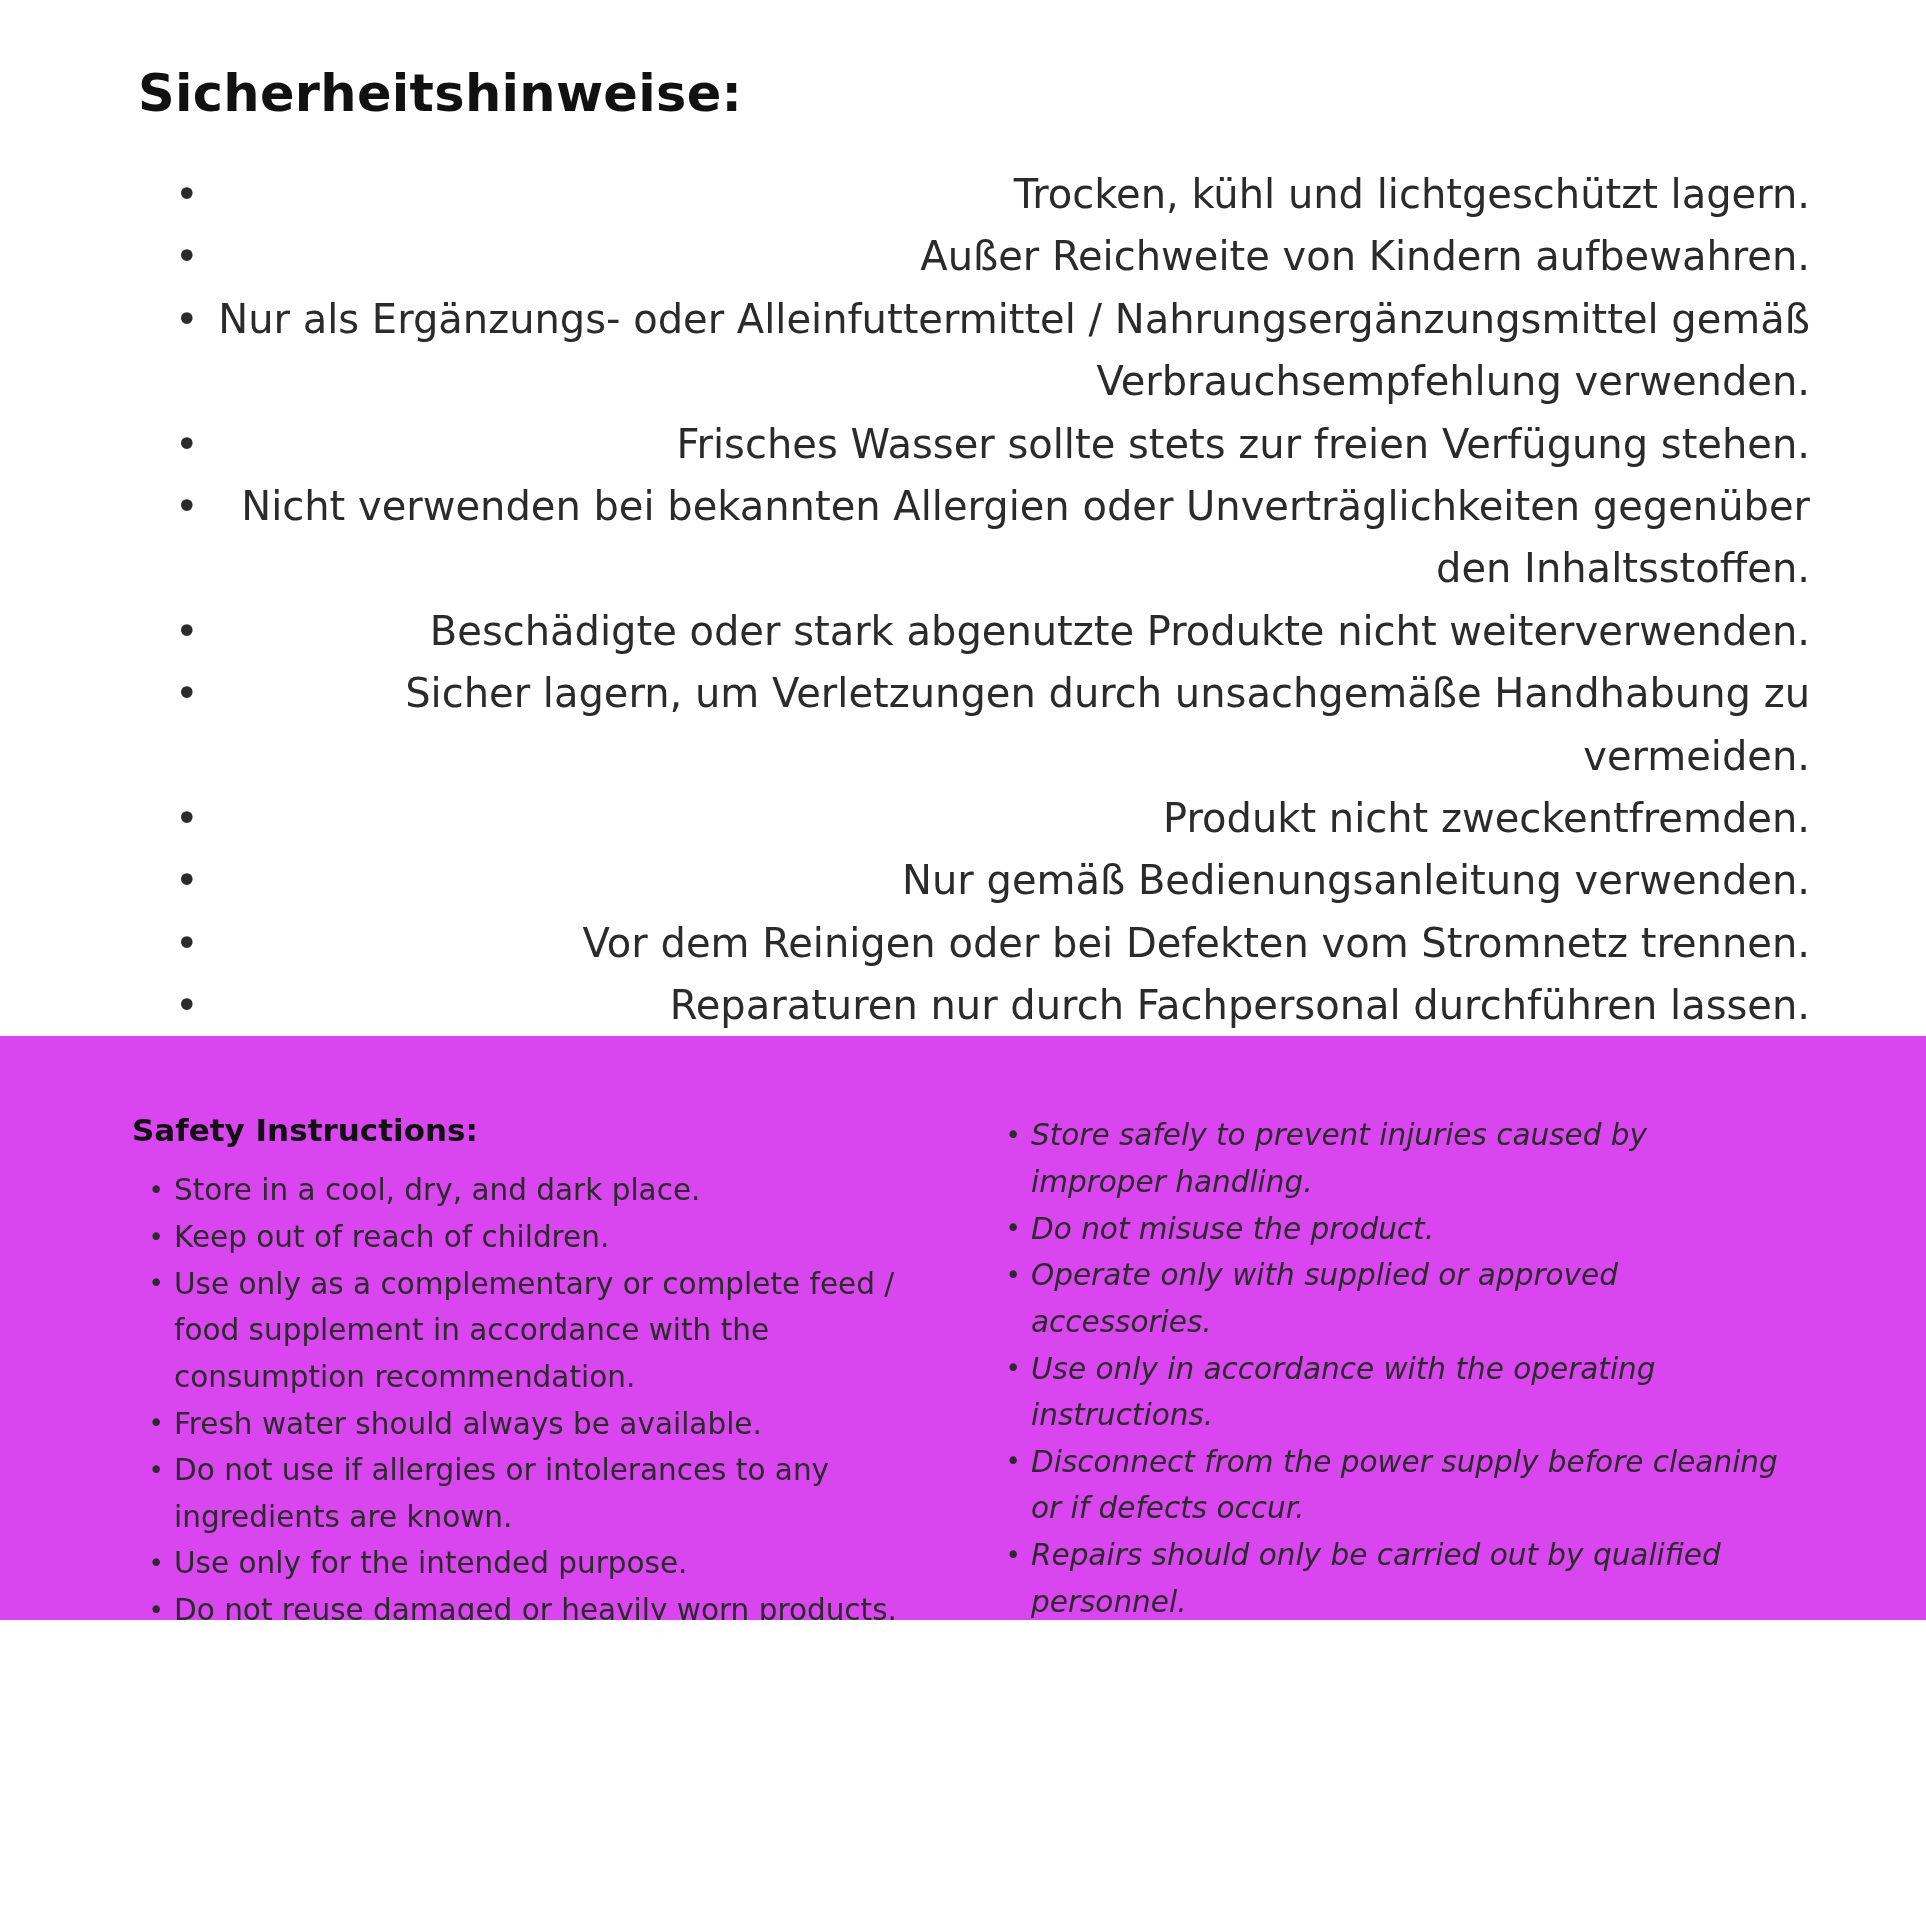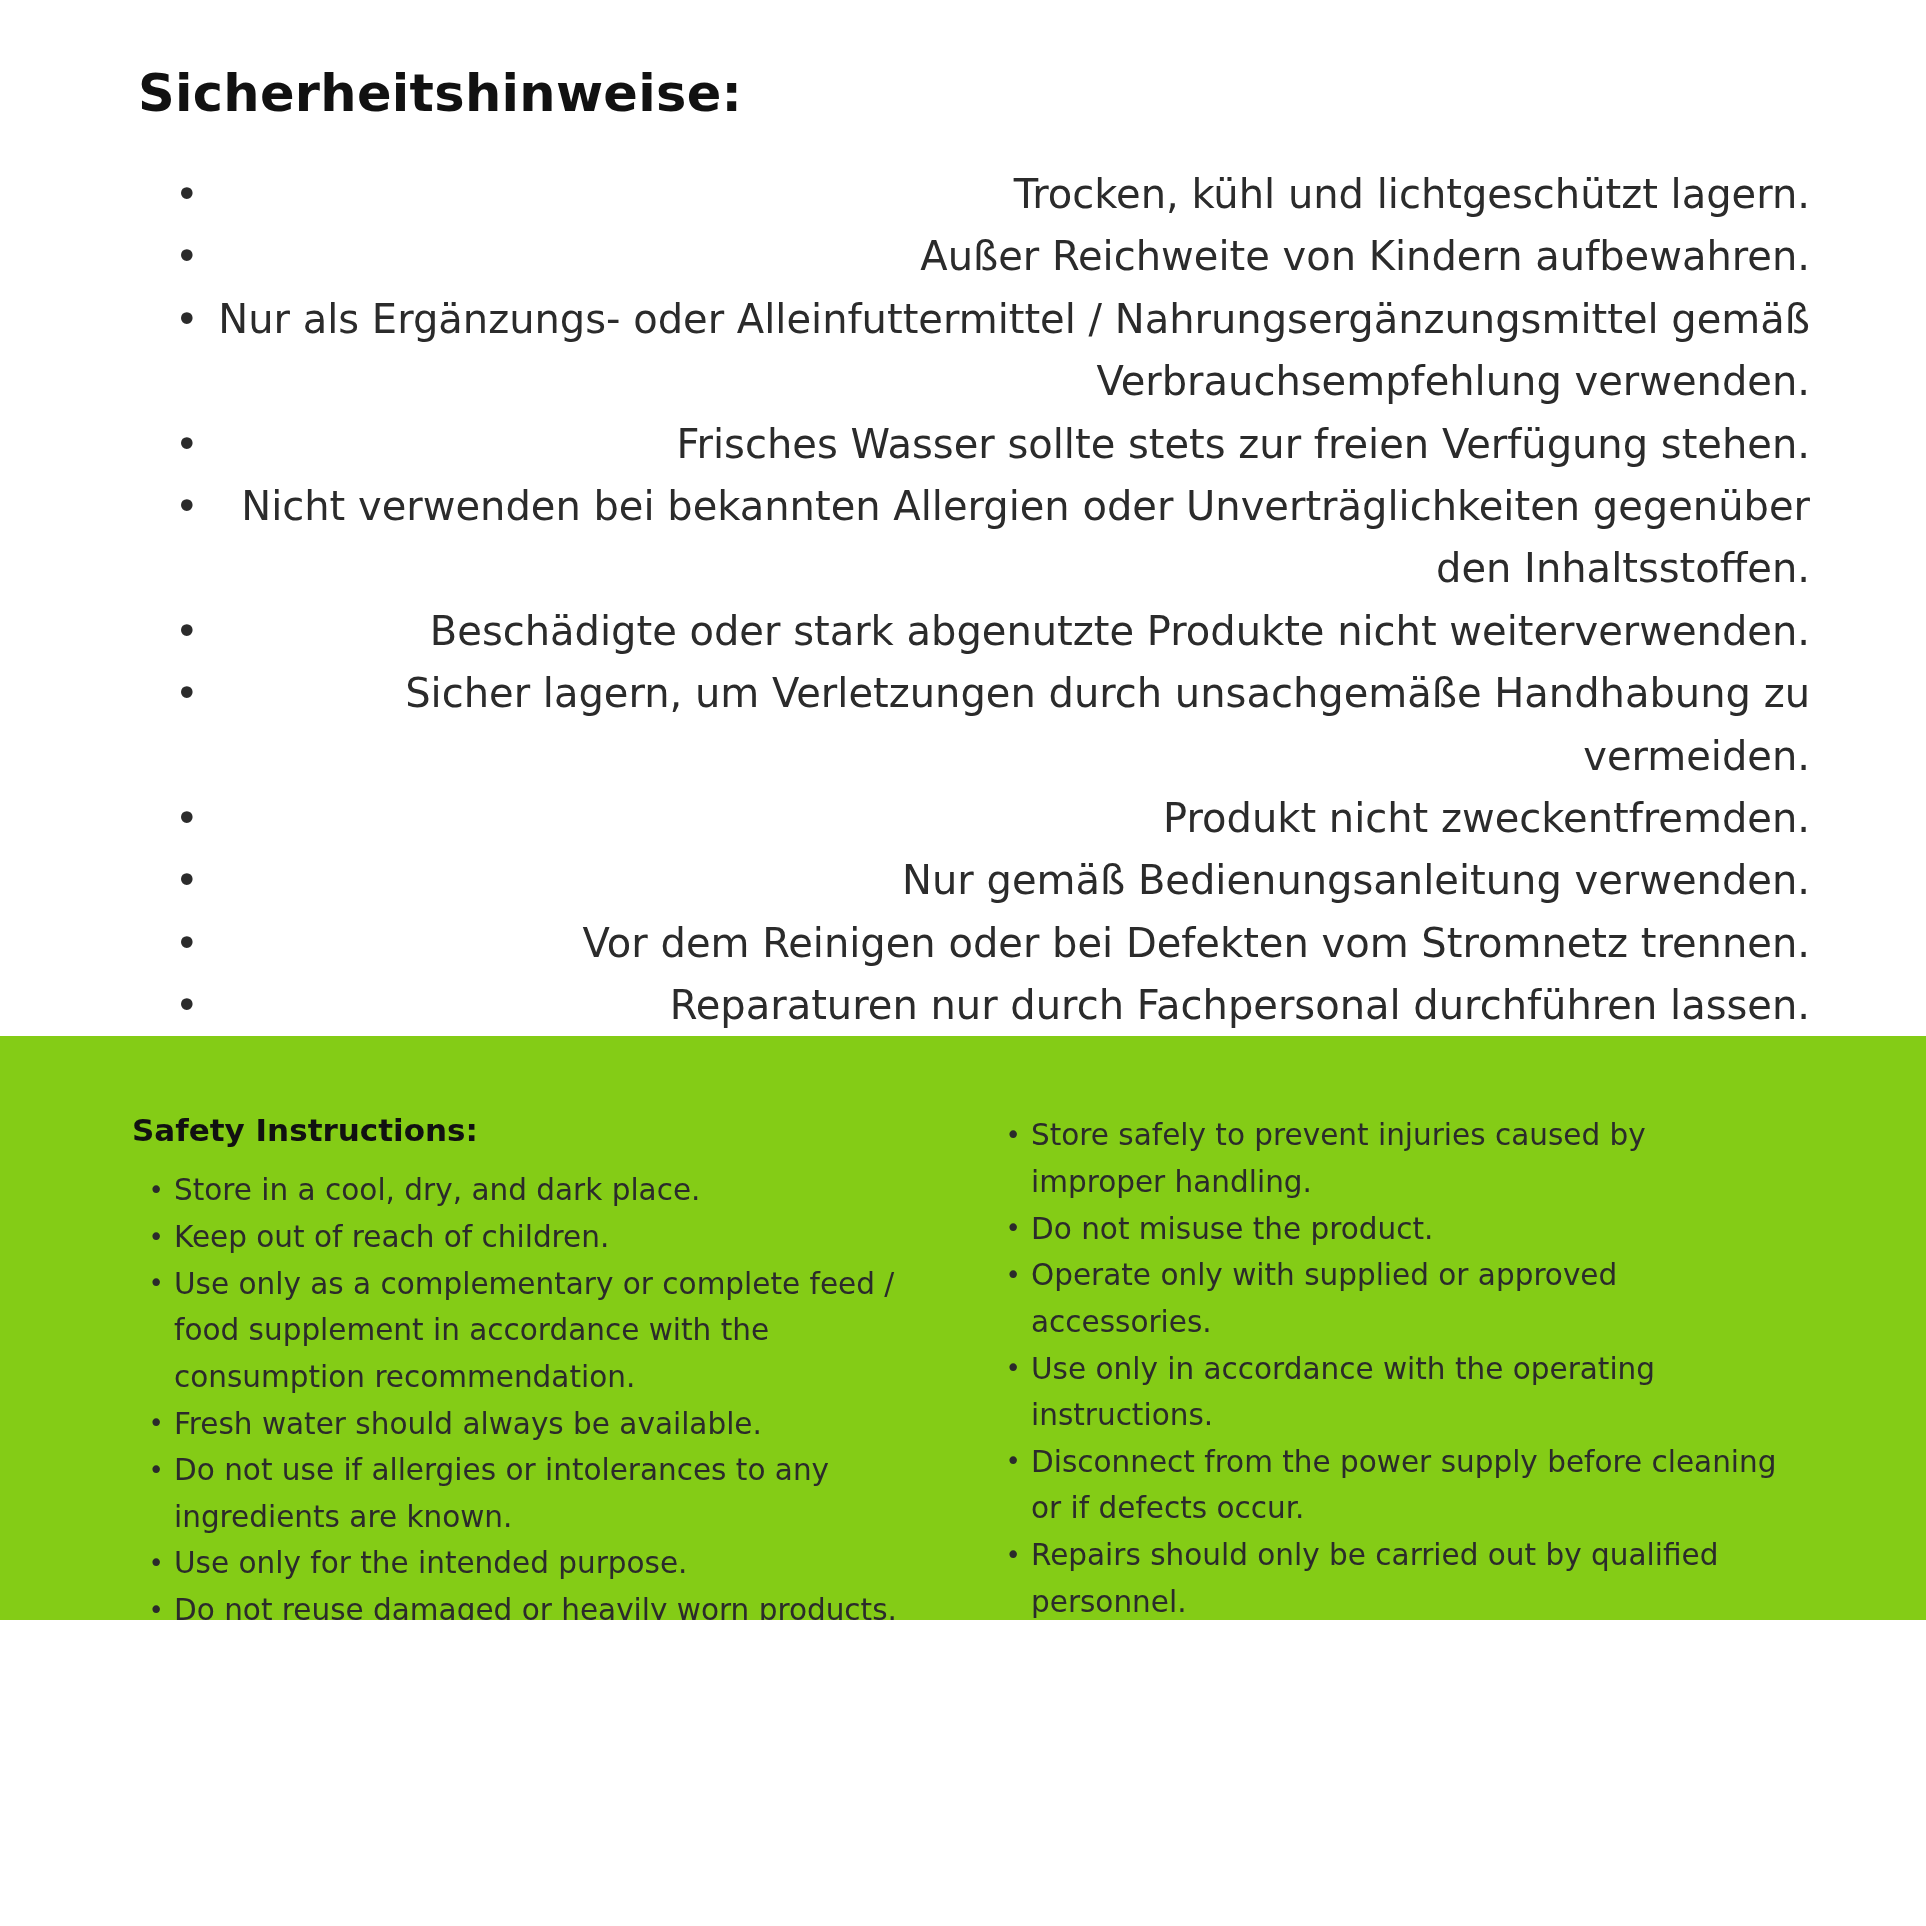--- a/index.html
+++ b/index.html
@@ -43,21 +43,21 @@
   }
   .de-list li::before {
     content: "\2022";
     position: absolute;
     left: 3.9px;
   }
 
   
   .en-section {
     flex: 1;
-    background: #84cc16;
+    background: #d946ef;
     padding: 76px 148px 26px 132px;
     display: flex;
     gap: 96px;
     align-items: flex-start;
   }
   .en-col { flex: 1; min-width: 0; }
   .en-title {
     font-size: 31px;
     font-weight: 700;
     color: #111111;
@@ -74,21 +74,21 @@
     line-height: 1.58;
     color: #2b2b2b;
   }
   .en-list li::before {
     content: "\2022";
     position: absolute;
     left: 2.6px;
     font-size: 26px;
     top: 2.6px;
   }
-  .en-col-right .en-list { padding-left: 0; }
+  .en-col-right .en-list { padding-left: 0; font-style: italic; }
 </style>
 </head>
 <body>
 
 <div class="page">
 
   <section class="de-section">
     <h1 class="de-title">Sicherheitshinweise:</h1>
     <ul class="de-list">
         <li>Trocken, kühl und lichtgeschützt lagern.</li>

